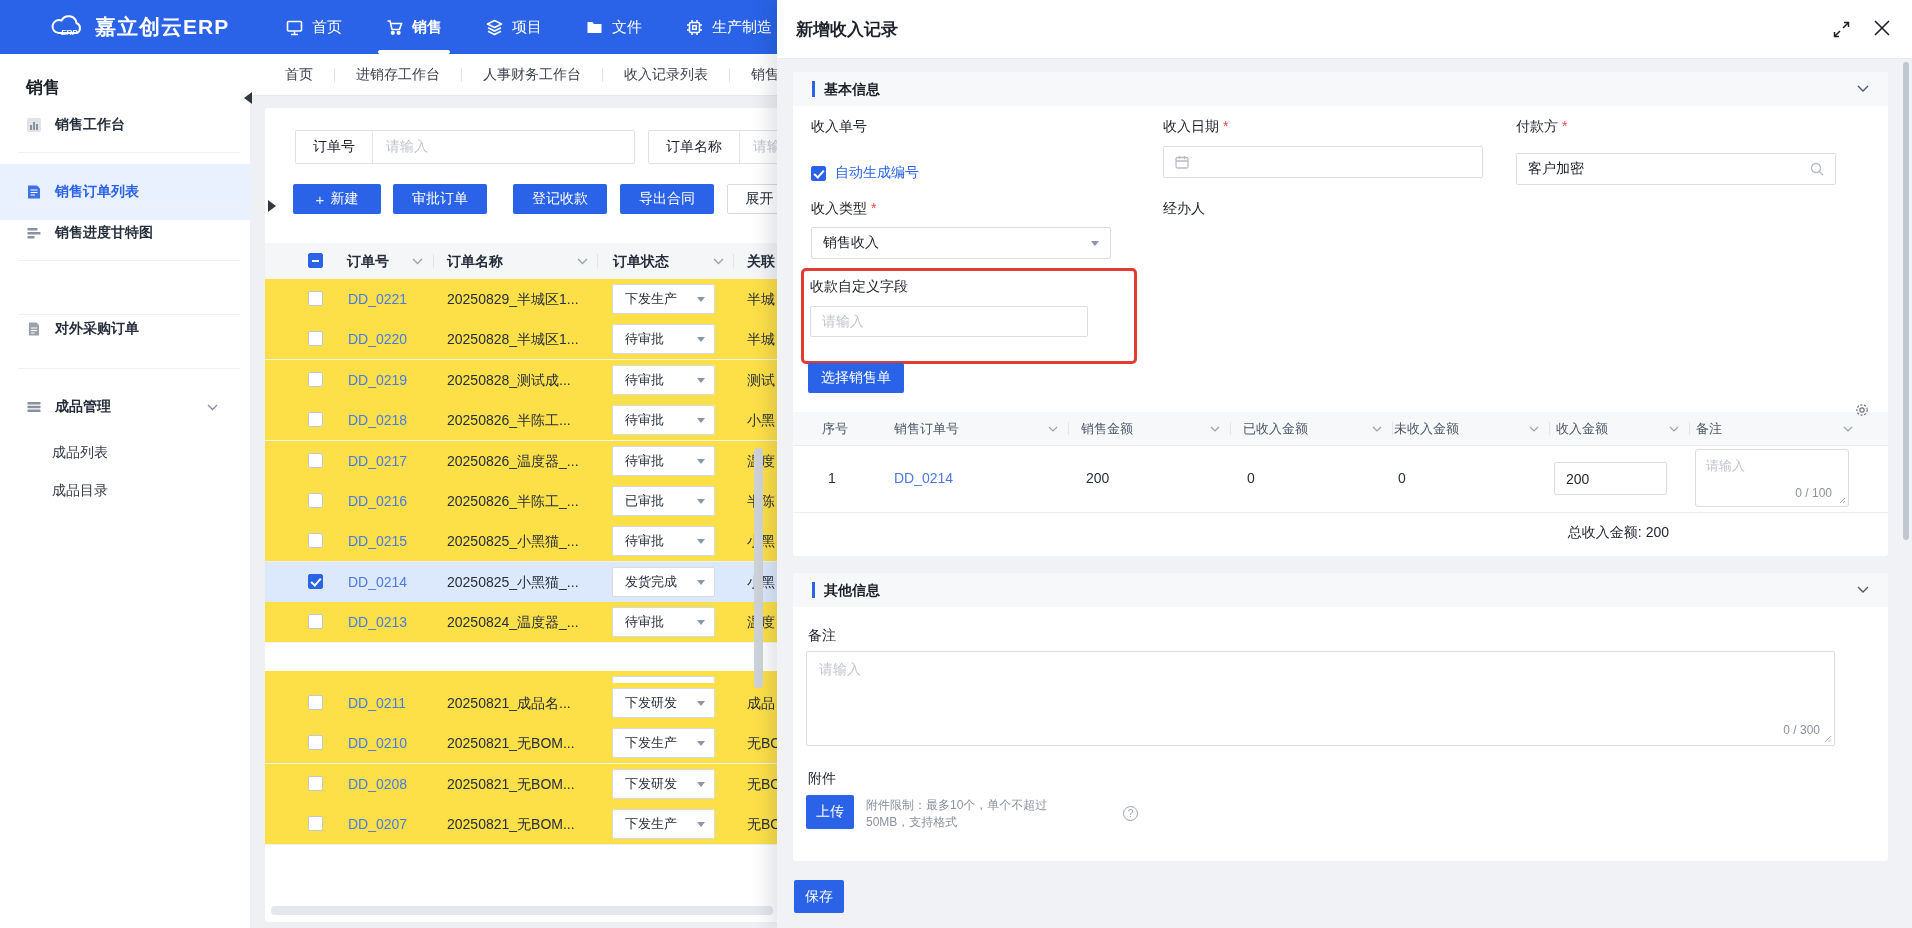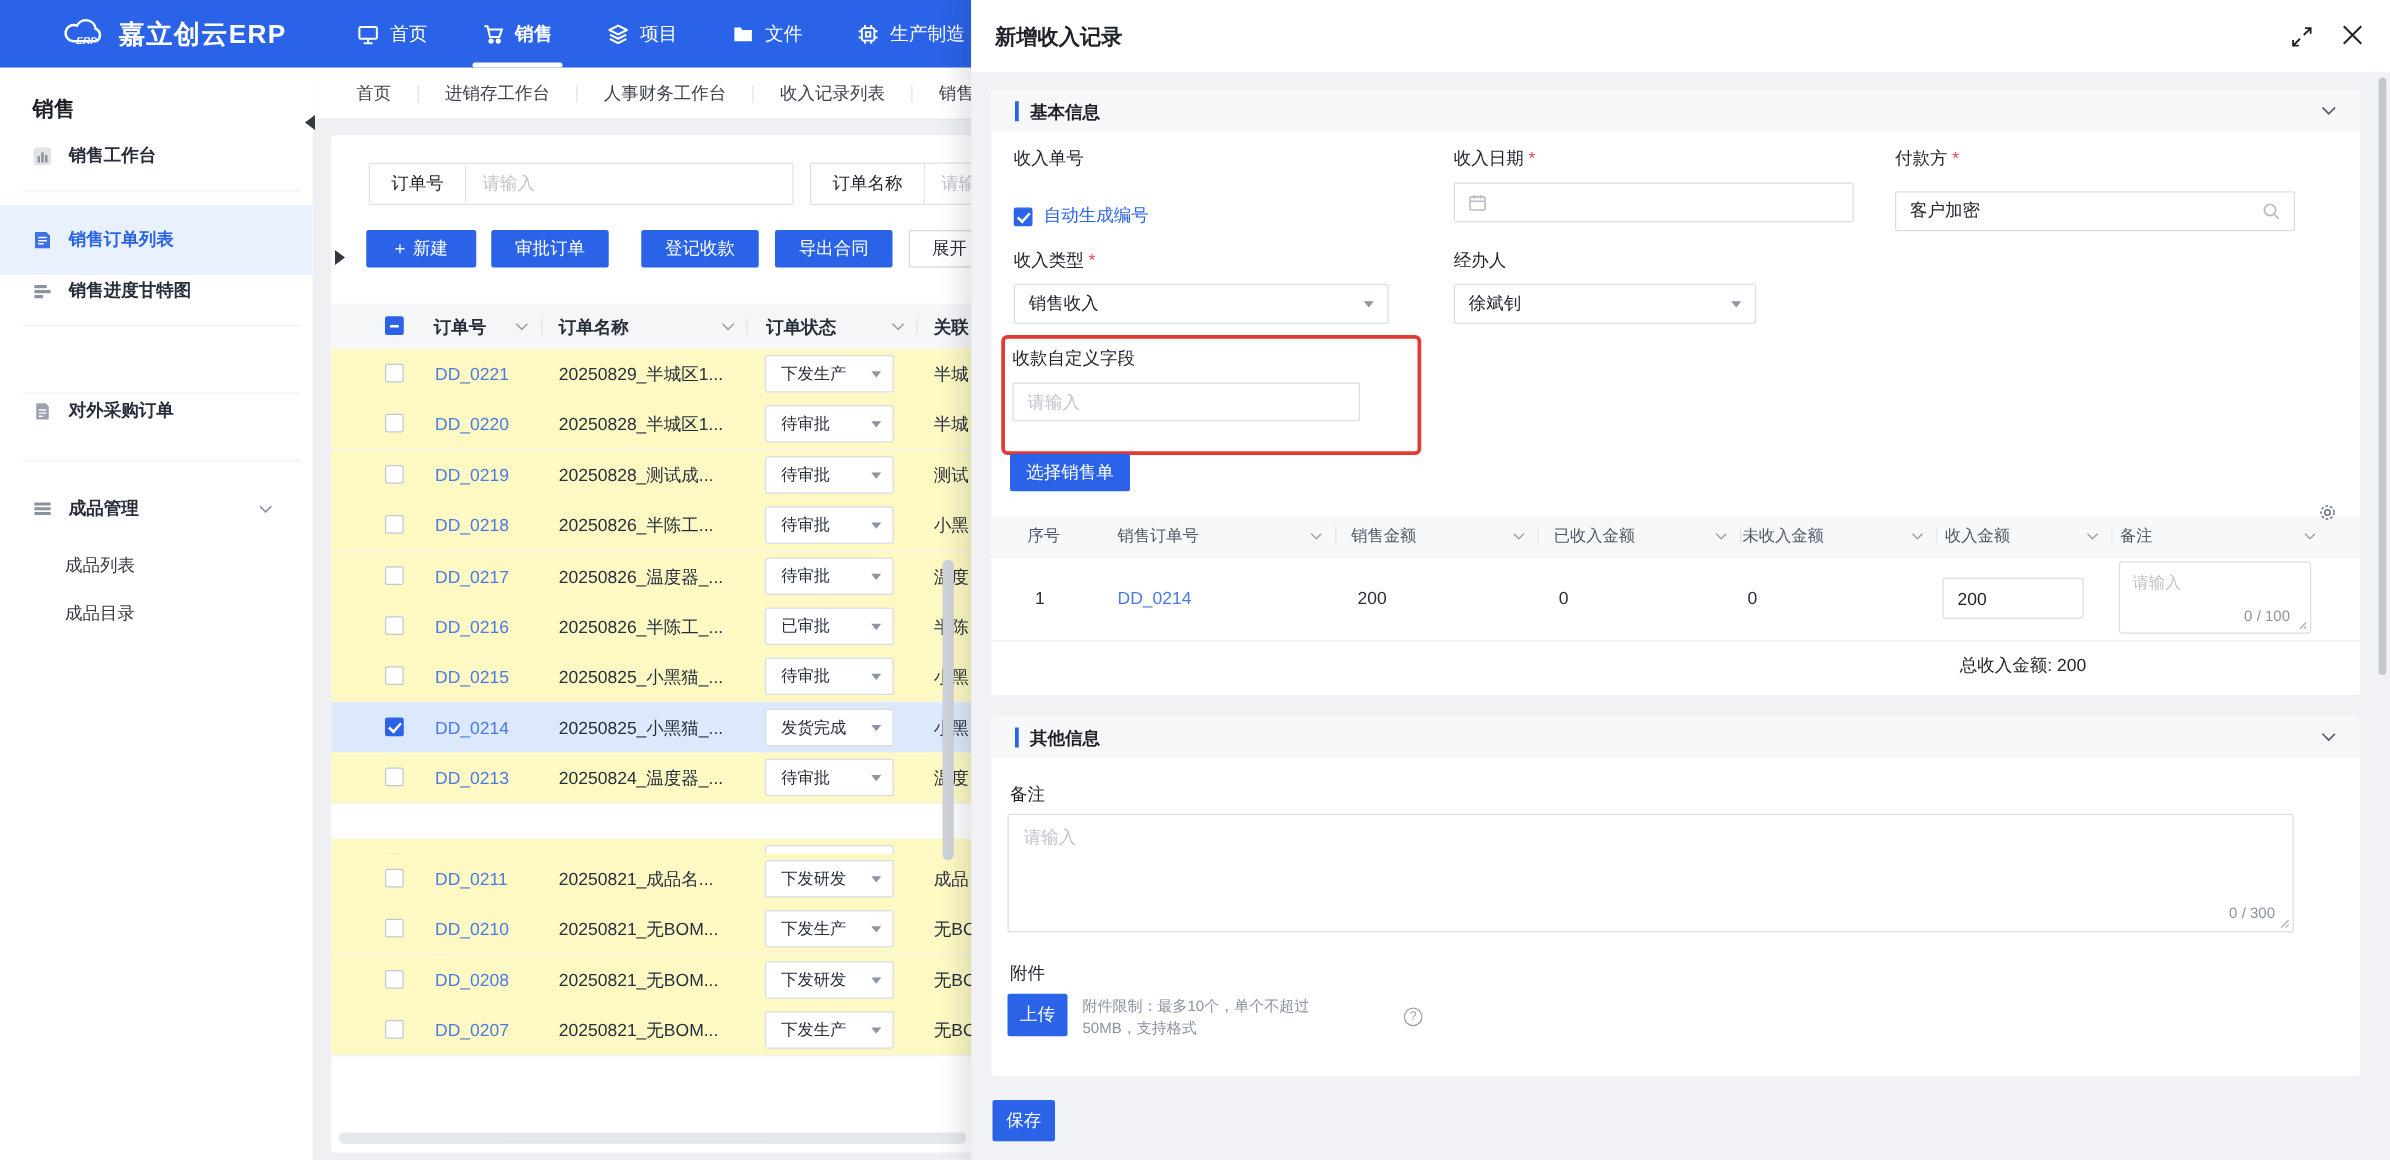--- a/index.html
+++ b/index.html
@@ -51,21 +51,21 @@
   .b-register{left:248px;top:76px;width:94px;}
   .b-export{left:355px;top:76px;width:94px;}
   .b-expand{left:462px;top:76px;width:82px;}
 
   .th-row{position:absolute;left:0;top:135px;width:700px;height:36px;background:#f5f6f8;font-size:14px;color:#272e3b;font-weight:600;}
   .th{position:absolute;top:0;height:36px;line-height:36px;white-space:nowrap;}
   .hchev{position:absolute;top:15px;color:#9aa2ad;cursor:pointer;}
   .hsep{position:absolute;top:11px;width:1px;height:14px;background:#e1e4e9;}
 
   .rows-wrap{position:absolute;left:0;top:0;width:700px;height:814px;}
-  .trow{position:absolute;left:0;width:700px;height:40px;border-bottom:1px solid #f0f2f5;font-size:14px;background:#fef9c3;cursor:pointer;}
+  .trow{position:absolute;left:0;width:700px;height:40px;border-bottom:1px solid #f0f2f5;font-size:14px;background:#fde047;cursor:pointer;}
   .trow.sel{background:#dce8fb;}
   .cell{position:absolute;top:0;height:40px;line-height:40px;white-space:nowrap;}
   .c-id{left:83px;color:#4b79e6;}
   .c-name{left:182px;color:#272e3b;max-width:160px;overflow:hidden;}
   .c-rel{left:482px;color:#272e3b;}
   .c-status{position:absolute;left:347px;top:5px;width:103px;height:30px;border:1px solid #d8dce2;border-radius:2px;line-height:28px;padding-left:12px;box-sizing:border-box;background:#fff;color:#272e3b;font-size:13px;cursor:pointer;}
   .caret{position:absolute;right:9px;top:12px;width:0;height:0;border-left:4px solid transparent;border-right:4px solid transparent;border-top:5px solid #8d95a1;}
 
   .cb{width:15px;height:15px;border:1px solid #c3c7cf;border-radius:2px;background:#fff;box-sizing:border-box;position:relative;cursor:pointer;flex:none;}
   .cb.checked{background:#2a63e8;border-color:#2a63e8;}
@@ -484,25 +484,20 @@
     </div>
 
     <span class="lbl req l-type">收入类型</span>
     <div class="inp s-type">
       <span>销售收入</span>
       <span class="spacer"></span>
         <span class="selcaret"></span>
     </div>
 
     <span class="lbl l-handler">经办人</span>
-    <div class="inp s-handler">
-      <span>徐斌钊</span>
-      <span class="spacer"></span>
-        <span class="selcaret"></span>
-    </div>
 
     <div class="redbox"></div>
     <span class="lbl l-custom">收款自定义字段</span>
     <div class="inp i-custom">
       <span class="ph">请输入</span>
     </div>
 
     <div class="btn primary btn-select">选择销售单</div>
 
     <div class="st-head" id="st-head">

